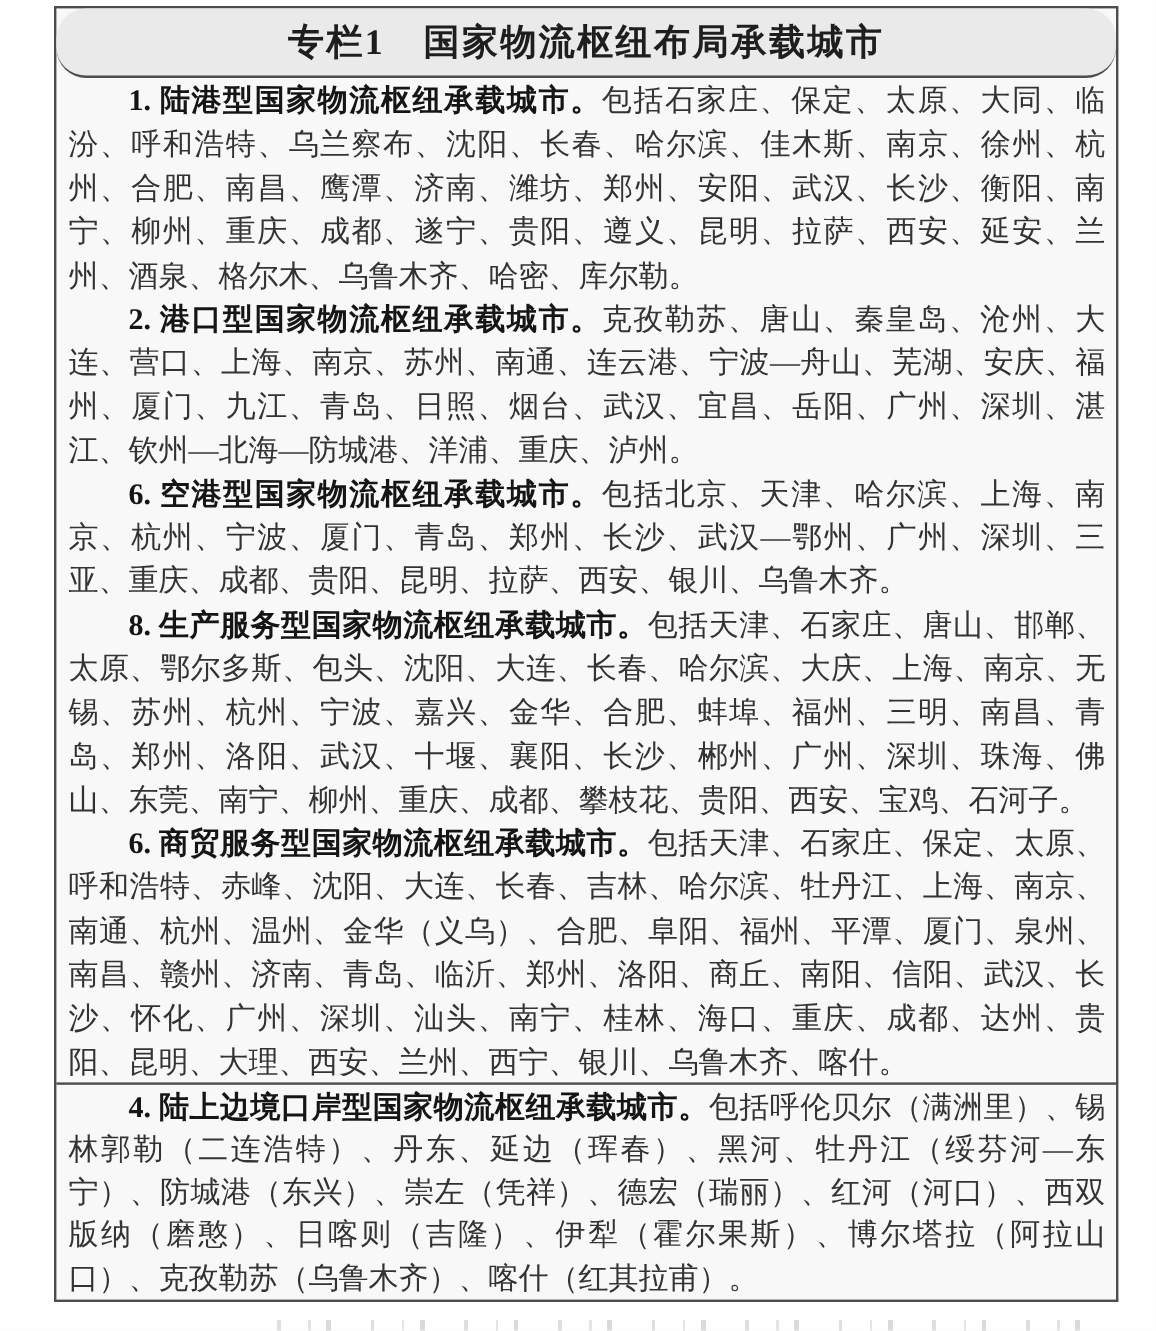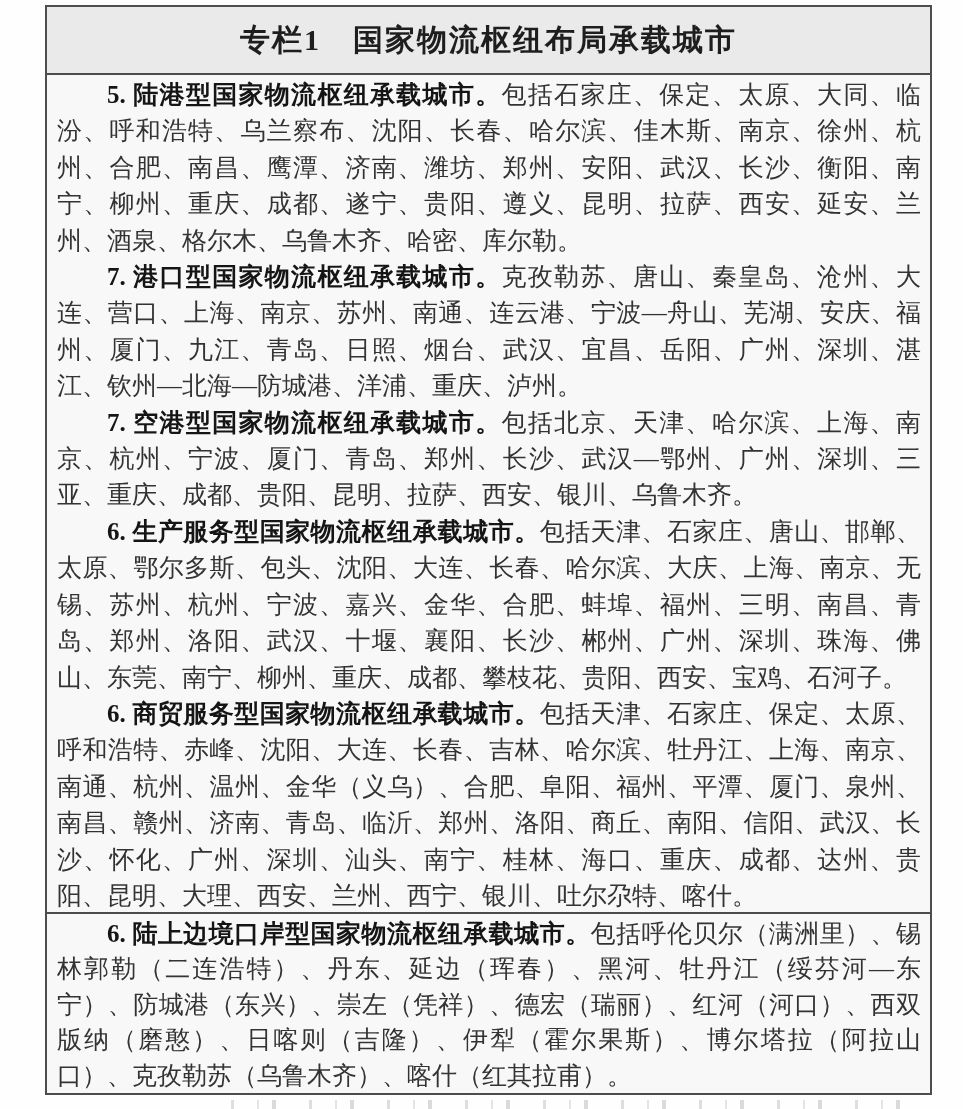--- a/index.html
+++ b/index.html
@@ -12,30 +12,31 @@
     overflow: hidden;
   }
   .panel {
     position: absolute;
     left: 45px; top: 5px;
     width: 887px;
     border: 2px solid #4d4d4d;
     background: #f8f8f8;
   }
   .panel-title {
-    height: 68px;
+    height: 58px;
     background: #eaeaea;
     border-bottom: 2px solid #4d4d4d;
     display: flex;
     align-items: center;
     justify-content: center;
     font-weight: bold;
     font-size: 30px;
     letter-spacing: 2px;
     color: #1e1e1e;
+    border-radius: 25px;
   }
   .panel-body {
     height: 837px;
     overflow: hidden;
     padding: 2px 9px 4px 10px;
     font-size: 25px;
     line-height: 36.4px;
     color: #333333;
     text-align: justify;
     text-justify: inter-ideograph;
@@ -79,26 +80,26 @@
   }
 </style>
 </head>
 <body>
 
 <div class="panel">
 
   <div class="panel-title">专栏1　国家物流枢纽布局承载城市</div>
 
   <div class="panel-body">
-    <p><span class="sec-heading">5. 陆港型国家物流枢纽承载城市。</span><span>包括石家庄、保定、太原、大同、临汾、呼和浩特、乌兰察布、沈阳、长春、哈尔滨、佳木斯、南京、徐州、杭州、合肥、南昌、鹰潭、济南、潍坊、郑州、安阳、武汉、长沙、衡阳、南宁、柳州、重庆、成都、遂宁、贵阳、遵义、昆明、拉萨、西安、延安、兰州、酒泉、格尔木、乌鲁木齐、哈密、库尔勒。</span></p>
-    <p><span class="sec-heading">7. 港口型国家物流枢纽承载城市。</span><span>克孜勒苏、唐山、秦皇岛、沧州、大连、营口、上海、南京、苏州、南通、连云港、宁波—舟山、芜湖、安庆、福州、厦门、九江、青岛、日照、烟台、武汉、宜昌、岳阳、广州、深圳、湛江、钦州—北海—防城港、洋浦、重庆、泸州。</span></p>
-    <p><span class="sec-heading">7. 空港型国家物流枢纽承载城市。</span><span>包括北京、天津、哈尔滨、上海、南京、杭州、宁波、厦门、青岛、郑州、长沙、武汉—鄂州、广州、深圳、三亚、重庆、成都、贵阳、昆明、拉萨、西安、银川、乌鲁木齐。</span></p>
-    <p><span class="sec-heading">6. 生产服务型国家物流枢纽承载城市。</span><span>包括天津、石家庄、唐山、邯郸、太原、鄂尔多斯、包头、沈阳、大连、长春、哈尔滨、大庆、上海、南京、无锡、苏州、杭州、宁波、嘉兴、金华、合肥、蚌埠、福州、三明、南昌、青岛、郑州、洛阳、武汉、十堰、襄阳、长沙、郴州、广州、深圳、珠海、佛山、东莞、南宁、柳州、重庆、成都、攀枝花、贵阳、西安、宝鸡、石河子。</span></p>
-    <p><span class="sec-heading">6. 商贸服务型国家物流枢纽承载城市。</span><span>包括天津、石家庄、保定、太原、呼和浩特、赤峰、沈阳、大连、长春、吉林、哈尔滨、牡丹江、上海、南京、南通、杭州、温州、金华（义乌）、合肥、阜阳、福州、平潭、厦门、泉州、南昌、赣州、济南、青岛、临沂、郑州、洛阳、商丘、南阳、信阳、武汉、长沙、怀化、广州、深圳、汕头、南宁、桂林、海口、重庆、成都、达州、贵阳、昆明、大理、西安、兰州、西宁、银川、吐尔尕特、喀什。</span></p>
+    <p><span class="sec-heading">1. 陆港型国家物流枢纽承载城市。</span><span>包括石家庄、保定、太原、大同、临汾、呼和浩特、乌兰察布、沈阳、长春、哈尔滨、佳木斯、南京、徐州、杭州、合肥、南昌、鹰潭、济南、潍坊、郑州、安阳、武汉、长沙、衡阳、南宁、柳州、重庆、成都、遂宁、贵阳、遵义、昆明、拉萨、西安、延安、兰州、酒泉、格尔木、乌鲁木齐、哈密、库尔勒。</span></p>
+    <p><span class="sec-heading">2. 港口型国家物流枢纽承载城市。</span><span>克孜勒苏、唐山、秦皇岛、沧州、大连、营口、上海、南京、苏州、南通、连云港、宁波—舟山、芜湖、安庆、福州、厦门、九江、青岛、日照、烟台、武汉、宜昌、岳阳、广州、深圳、湛江、钦州—北海—防城港、洋浦、重庆、泸州。</span></p>
+    <p><span class="sec-heading">6. 空港型国家物流枢纽承载城市。</span><span>包括北京、天津、哈尔滨、上海、南京、杭州、宁波、厦门、青岛、郑州、长沙、武汉—鄂州、广州、深圳、三亚、重庆、成都、贵阳、昆明、拉萨、西安、银川、乌鲁木齐。</span></p>
+    <p><span class="sec-heading">8. 生产服务型国家物流枢纽承载城市。</span><span>包括天津、石家庄、唐山、邯郸、太原、鄂尔多斯、包头、沈阳、大连、长春、哈尔滨、大庆、上海、南京、无锡、苏州、杭州、宁波、嘉兴、金华、合肥、蚌埠、福州、三明、南昌、青岛、郑州、洛阳、武汉、十堰、襄阳、长沙、郴州、广州、深圳、珠海、佛山、东莞、南宁、柳州、重庆、成都、攀枝花、贵阳、西安、宝鸡、石河子。</span></p>
+    <p><span class="sec-heading">6. 商贸服务型国家物流枢纽承载城市。</span><span>包括天津、石家庄、保定、太原、呼和浩特、赤峰、沈阳、大连、长春、吉林、哈尔滨、牡丹江、上海、南京、南通、杭州、温州、金华（义乌）、合肥、阜阳、福州、平潭、厦门、泉州、南昌、赣州、济南、青岛、临沂、郑州、洛阳、商丘、南阳、信阳、武汉、长沙、怀化、广州、深圳、汕头、南宁、桂林、海口、重庆、成都、达州、贵阳、昆明、大理、西安、兰州、西宁、银川、乌鲁木齐、喀什。</span></p>
   </div>
 
   <div class="panel-footer">
-    <p><span class="sec-heading">6. 陆上边境口岸型国家物流枢纽承载城市。</span><span>包括呼伦贝尔（满洲里）、锡林郭勒（二连浩特）、丹东、延边（珲春）、黑河、牡丹江（绥芬河—东宁）、防城港（东兴）、崇左（凭祥）、德宏（瑞丽）、红河（河口）、西双版纳（磨憨）、日喀则（吉隆）、伊犁（霍尔果斯）、博尔塔拉（阿拉山口）、克孜勒苏（乌鲁木齐）、喀什（红其拉甫）。</span></p>
+    <p><span class="sec-heading">4. 陆上边境口岸型国家物流枢纽承载城市。</span><span>包括呼伦贝尔（满洲里）、锡林郭勒（二连浩特）、丹东、延边（珲春）、黑河、牡丹江（绥芬河—东宁）、防城港（东兴）、崇左（凭祥）、德宏（瑞丽）、红河（河口）、西双版纳（磨憨）、日喀则（吉隆）、伊犁（霍尔果斯）、博尔塔拉（阿拉山口）、克孜勒苏（乌鲁木齐）、喀什（红其拉甫）。</span></p>
   </div>
 
 </div>
 
 <div class="cutoff-strip"></div>
 
 </body></html>

